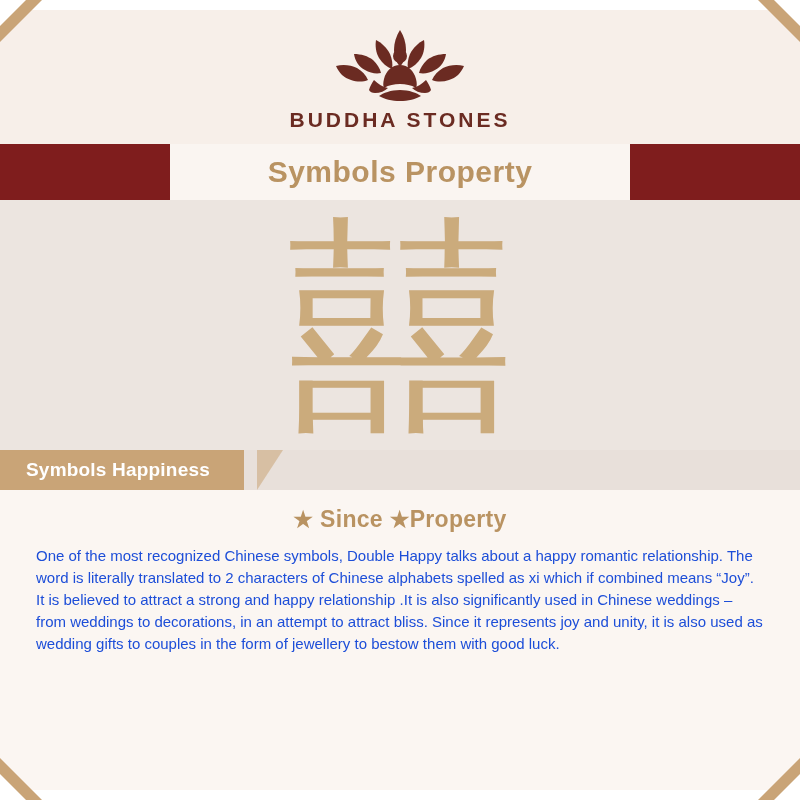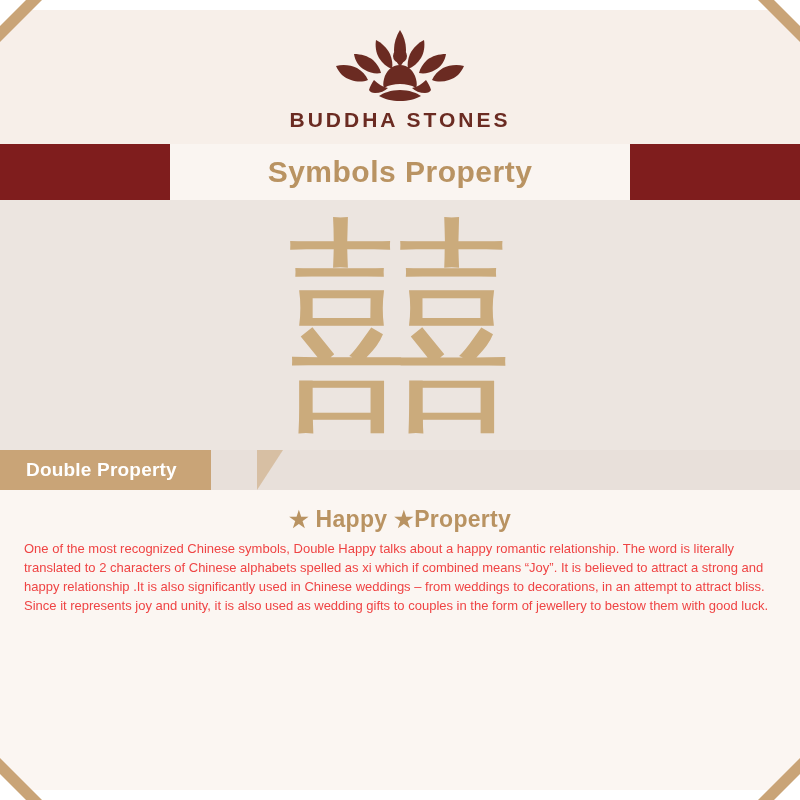--- a/index.html
+++ b/index.html
@@ -205,25 +205,25 @@
     font-weight: bold;
     color: #b99362;
     margin: 4px 0 6px 0;
     letter-spacing: 0.3px;
   }
   .tagline .star {
     color: #b99362;
     font-size: 22px;
   }
   .paragraph {
-    font-size: 13px;
+    font-size: 15px;
     line-height: 1.47;
-    color: #ef4444;
+    color: #1d4ed8;
     text-align: left;
-    margin: 0;
+    margin: 12px;
     font-family: "Liberation Sans", sans-serif;
   }
 </style>
 </head>
 <body>
 
 <div class="page">
 
   <div class="top-band"></div>
   <div class="bottom-band"></div>
@@ -265,25 +265,25 @@
     <div class="inner-plate"></div>
     <div class="title-text">Symbols Property</div>
   </div>
 
   <div class="symbol-area">
     <div class="symbol-glyph">囍</div>
   </div>
 
   <div class="ribbon-row">
     <div class="ribbon-tail"></div>
-    <div class="ribbon">Double Property</div>
+    <div class="ribbon">Symbols Happiness</div>
   </div>
 
   <div class="body-area">
     <div class="tagline">
       <span class="star">★</span>
-      <span>Happy</span>
+      <span>Since</span>
       <span class="star">★</span><span>Property</span>
     </div>
     <p class="paragraph">One of the most recognized Chinese symbols, Double Happy talks about a happy romantic relationship. The word is literally translated to 2 characters of Chinese alphabets spelled as xi which if combined means “Joy”. It is believed to attract a strong and happy relationship .It is also significantly used in Chinese weddings – from weddings to decorations, in an attempt to attract bliss.  Since it represents joy and unity, it is also used as wedding gifts to couples in the form  of jewellery to bestow them with good luck.</p>
   </div>
 
 </div>
 
 </body></html>

